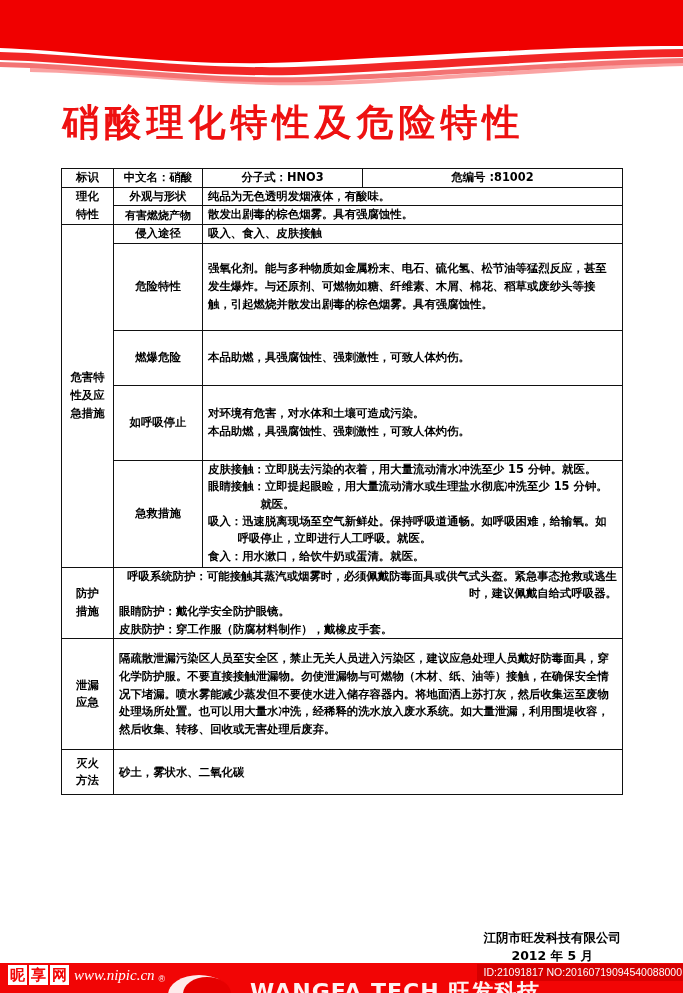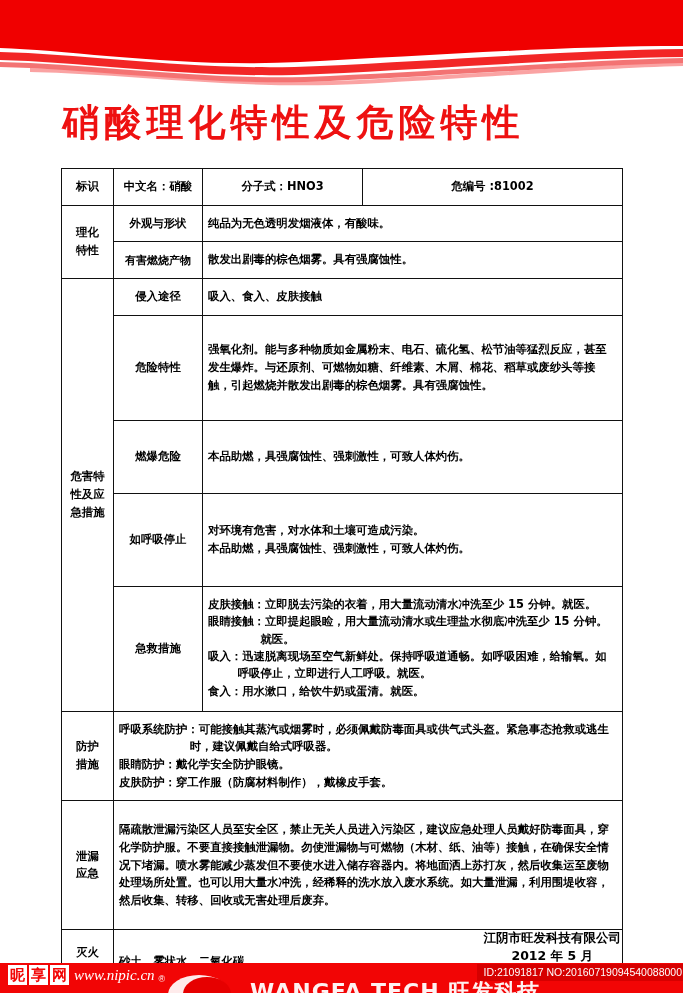--- a/index.html
+++ b/index.html
@@ -54,21 +54,21 @@
     position: absolute;
     left: 61px;
     top: 168px;
     width: 561px;
     border-collapse: collapse;
     table-layout: fixed;
     background: #ffffff;
   }
   .sheet td {
     border: 1.6px solid #111111;
-    padding: 9px 5px;
+    padding: 0 5px;
     font-size: 11.4px;
     line-height: 1.55;
     color: #000000;
     vertical-align: middle;
     font-family: "DejaVu Sans", "Liberation Sans", sans-serif;
     word-break: break-all;
     margin-top: 8px;
   }
   .lbl {
     text-align: center;
@@ -93,20 +93,21 @@
   .hang2 {
     display: block;
     padding-left: 2.6em;
     text-indent: -2.6em;
     font-family: Liberation Mono, monospace;
   }
   .hang3 {
     display: block;
     padding-left: 6.2em;
     text-indent: -6.2em;
+    text-align: right;
   }
   .plain { display: block; }
 
   
   .sign {
     position: absolute;
     right: 62px;
     top: 929px;
     text-align: center;
     font-size: 12.5px;

